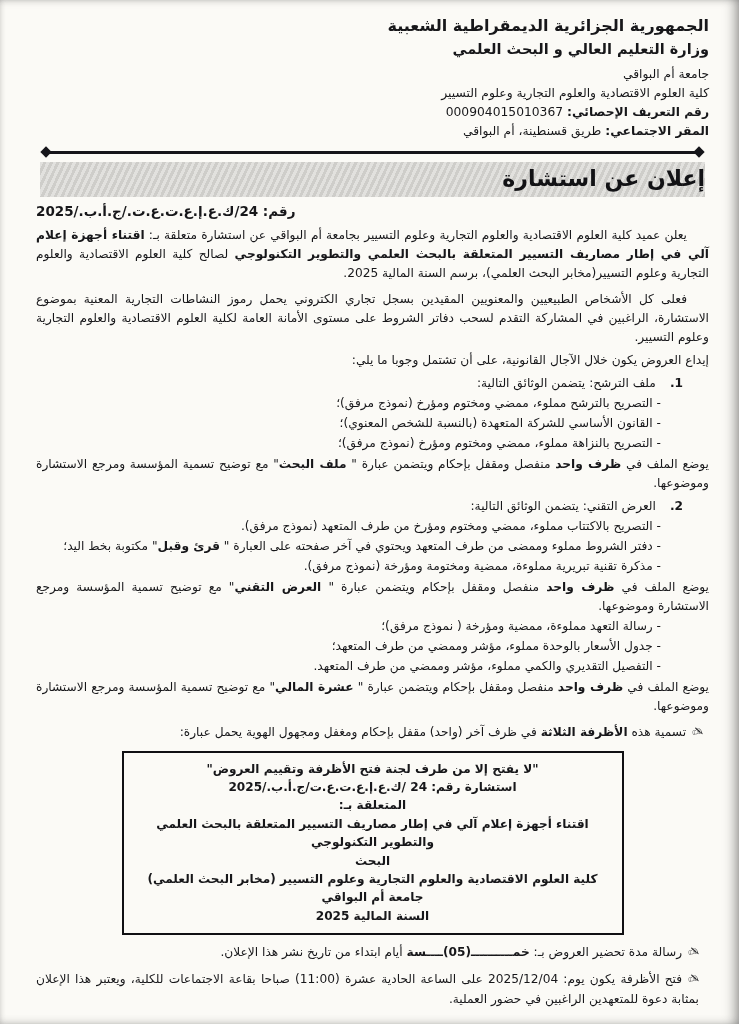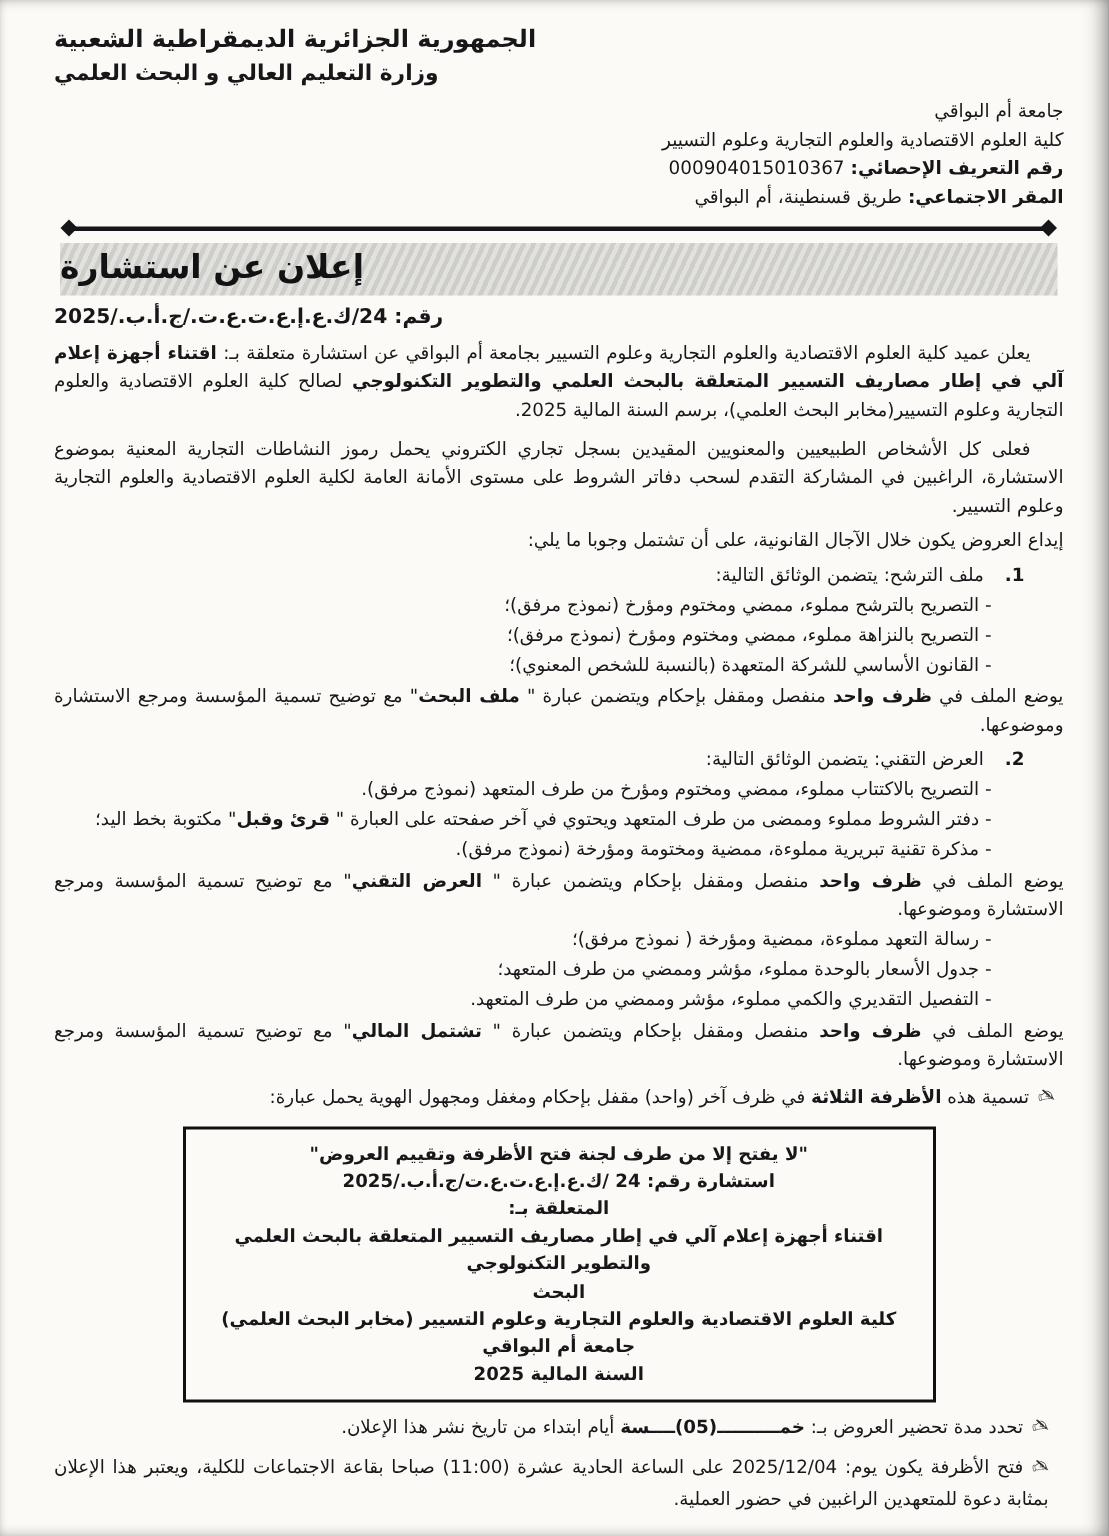--- a/index.html
+++ b/index.html
@@ -16,38 +16,38 @@
   .page::after{
     content:"";position:absolute;inset:0;pointer-events:none;
     box-shadow:inset -9px 0 12px -5px rgba(70,70,70,.5),
                inset 0 3px 6px -3px rgba(90,90,90,.25),
                inset 0 -4px 8px -4px rgba(90,90,90,.25),
                inset 4px 0 6px -4px rgba(120,120,120,.2);
   }
   .content{padding:12px 30px 0 36px;}
 
   
-  .center-head{text-align:left;margin-top:4px;}
+  .center-head{text-align:right;margin-top:4px;}
   .ch1{font-weight:bold;font-size:16px;letter-spacing:.2px;}
   .ch2{font-weight:bold;font-size:14.5px;margin-top:6px;}
   .right-head{margin-top:8px;font-size:12.3px;line-height:1.55;}
   .right-head .lbl{font-weight:bold;}
 
   
   .sep{position:relative;height:2.5px;background:#15151a;margin:10px 8px 8px 8px;}
   .sep::before,.sep::after{content:"";position:absolute;top:-3px;width:8px;height:8px;background:#15151a;transform:rotate(45deg);}
   .sep::before{right:-2px;}
   .sep::after{left:-2px;}
 
   
   .title-bar{
     margin:6px 4px 0 4px;
     background:#d8d7d3;
     background-image:repeating-linear-gradient(115deg, rgba(255,255,255,.25) 0 3px, rgba(120,120,120,.10) 3px 6px);
-    text-align:left;
+    text-align:right;
     font-weight:bold;font-size:22px;
     padding:4px 0 6px 0;
     color:#121215;
   }
   .ref-line{text-align:left;font-weight:bold;font-size:13.5px;margin-top:6px;}
 
   
   .body-text{font-size:12.2px;line-height:1.56;text-align:justify;}
   p.para{margin:7px 0 0 0;text-indent:22px;}
   .plain-line{margin:4px 0 0 0;}
@@ -108,54 +108,54 @@
       <p class="para"><span>يعلن عميد كلية العلوم الاقتصادية والعلوم التجارية وعلوم التسيير بجامعة أم البواقي عن استشارة متعلقة بـ: </span><b>اقتناء أجهزة إعلام آلي في إطار مصاريف التسيير المتعلقة بالبحث العلمي والتطوير التكنولوجي</b><span> لصالح كلية العلوم الاقتصادية والعلوم التجارية وعلوم التسيير(مخابر البحث العلمي)، برسم السنة المالية 2025.</span></p>
 
       <p class="para">فعلى كل الأشخاص الطبيعيين والمعنويين المقيدين بسجل تجاري الكتروني يحمل رموز النشاطات التجارية المعنية بموضوع الاستشارة، الراغبين في المشاركة التقدم لسحب دفاتر الشروط على مستوى الأمانة العامة لكلية العلوم الاقتصادية والعلوم التجارية وعلوم التسيير.</p>
 
       <div class="plain-line">إيداع العروض يكون خلال الآجال القانونية، على أن تشتمل وجوبا ما يلي:</div>
 
       <div class="sec-head">
         <span class="num">1.</span><b>ملف الترشح:</b><span> يتضمن الوثائق التالية:</span>
       </div>
       <div class="bullet"><span>- التصريح بالترشح مملوء، ممضي ومختوم ومؤرخ (نموذج مرفق)؛</span></div>
+      <div class="bullet"><span>- القانون الأساسي للشركة المتعهدة (بالنسبة للشخص المعنوي)؛</span></div>
       <div class="bullet"><span>- التصريح بالنزاهة مملوء، ممضي ومختوم ومؤرخ (نموذج مرفق)؛</span></div>
-      <div class="bullet"><span>- القانون الأساسي للشركة المتعهدة (بالنسبة للشخص المعنوي)؛</span></div>
       <div class="close-line"><span>يوضع الملف في </span><b>ظرف واحد</b><span> منفصل ومقفل بإحكام ويتضمن عبارة " </span><b>ملف البحث</b><span>" مع توضيح تسمية المؤسسة ومرجع الاستشارة وموضوعها.</span></div>
 
       <div class="sec-head">
         <span class="num">2.</span><b>العرض التقني:</b><span> يتضمن الوثائق التالية:</span>
       </div>
       <div class="bullet"><span>- التصريح بالاكتتاب مملوء، ممضي ومختوم ومؤرخ من طرف المتعهد (نموذج مرفق).</span></div>
       <div class="bullet"><span>- دفتر الشروط مملوء وممضى من طرف المتعهد ويحتوي في آخر صفحته على العبارة " </span><b>قرئ وقبل</b><span>" مكتوبة بخط اليد؛</span></div>
       <div class="bullet"><span>- مذكرة تقنية تبريرية مملوءة، ممضية ومختومة ومؤرخة (نموذج مرفق).</span></div>
       <div class="close-line"><span>يوضع الملف في </span><b>ظرف واحد</b><span> منفصل ومقفل بإحكام ويتضمن عبارة " </span><b>العرض التقني</b><span>" مع توضيح تسمية المؤسسة ومرجع الاستشارة وموضوعها.</span></div>
 
       <div class="bullet"><span>- رسالة التعهد مملوءة، ممضية ومؤرخة ( نموذج مرفق)؛</span></div>
       <div class="bullet"><span>- جدول الأسعار بالوحدة مملوء، مؤشر وممضي من طرف المتعهد؛</span></div>
       <div class="bullet"><span>- التفصيل التقديري والكمي مملوء، مؤشر وممضي من طرف المتعهد.</span></div>
-      <div class="close-line"><span>يوضع الملف في </span><b>ظرف واحد</b><span> منفصل ومقفل بإحكام ويتضمن عبارة " </span><b>تشتمل المالي</b><span>" مع توضيح تسمية المؤسسة ومرجع الاستشارة وموضوعها.</span></div>
+      <div class="close-line"><span>يوضع الملف في </span><b>ظرف واحد</b><span> منفصل ومقفل بإحكام ويتضمن عبارة " </span><b>عشرة المالي</b><span>" مع توضيح تسمية المؤسسة ومرجع الاستشارة وموضوعها.</span></div>
 
       <div class="env-note">
         <span class="hand-ic">✍</span><span>تسمية هذه </span><b>الأظرفة الثلاثة</b><span> في ظرف آخر (واحد) مقفل بإحكام ومغفل ومجهول الهوية يحمل عبارة:</span>
       </div>
 
       <div class="env-box">
         <div>"لا يفتح إلا من طرف لجنة فتح الأظرفة وتقييم العروض"</div>
         <div>استشارة رقم: 24 /ك.ع.إ.ع.ت.ع.ت/ج.أ.ب./2025</div>
         <div>المتعلقة بـ:</div>
         <div>اقتناء أجهزة إعلام آلي في إطار مصاريف التسيير المتعلقة بالبحث العلمي والتطوير التكنولوجي</div>
         <div>البحث</div>
         <div>كلية العلوم الاقتصادية والعلوم التجارية وعلوم التسيير (مخابر البحث العلمي)</div>
         <div>جامعة أم البواقي</div>
         <div>السنة المالية 2025</div>
       </div>
 
       <div class="note">
-        <span class="hand-ic">✍</span><span class="txt">تحدد مدة تحضير العروض بـ: </span><b>خمــــــــــ(05)ــــسة</b><span class="txt"> أيام ابتداء من تاريخ نشر هذا الإعلان.</span>
+        <span class="hand-ic">✍</span><span class="txt">رسالة مدة تحضير العروض بـ: </span><b>خمــــــــــ(05)ــــسة</b><span class="txt"> أيام ابتداء من تاريخ نشر هذا الإعلان.</span>
       </div>
       <div class="note">
         <span class="hand-ic">✍</span><span class="txt">فتح الأظرفة يكون يوم: 2025/12/04 على الساعة الحادية عشرة (11:00) صباحا بقاعة الاجتماعات للكلية، ويعتبر هذا الإعلان بمثابة دعوة للمتعهدين الراغبين في حضور العملية.</span>
       </div>
 
     </div>
   </div>
 </div>
 
 </body></html>

